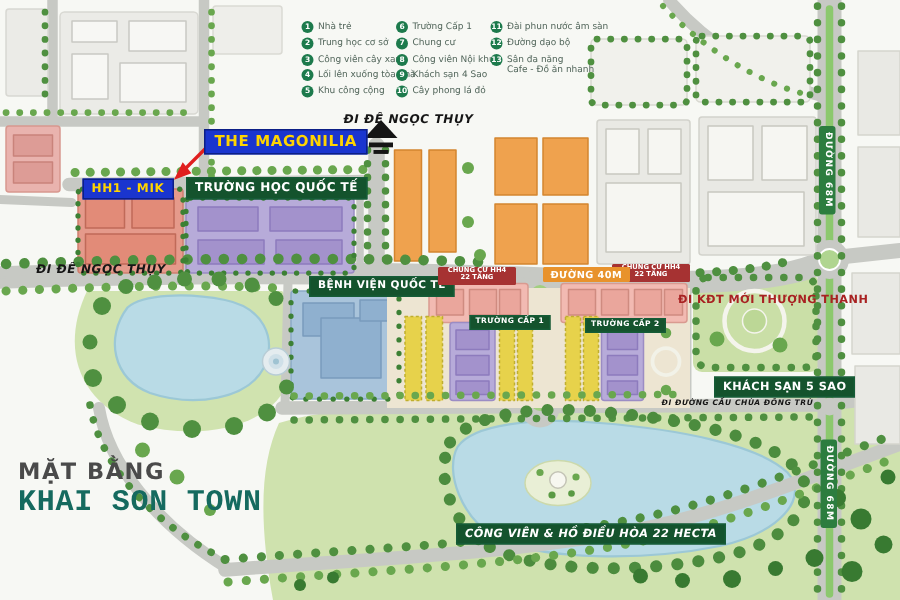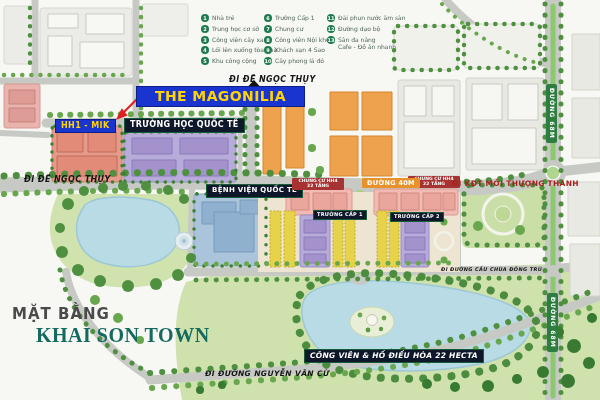--- a/index.html
+++ b/index.html
@@ -1,41 +1,41 @@
 <!DOCTYPE html>
 <html><head>
 <meta charset="utf-8">
 <style>
   html,body{margin:0;padding:0;background:#fff;}
   #app{position:relative;width:600px;height:400px;overflow:hidden;background:#f7f8f4;
        font-family:"DejaVu Sans","Liberation Sans",sans-serif;}
   #map-svg{position:absolute;left:0;top:0;}
   .trow{fill:none;stroke-linecap:round;}
   .ov{position:absolute;white-space:nowrap;line-height:1.1;}
-  .lbl-blue{background:#1a35cf;color:#ffd400;font-weight:bold;font-size:14px;
-            padding:2px 18px;letter-spacing:.4px;border:1px solid #0c1f86;}
-  .lbl-green{background:#0f172a;color:#fff;font-weight:bold;padding:2px 5px;
+  .lbl-blue{background:#1a35cf;color:#ffd400;font-weight:bold;font-size:10px;
+            padding:2px 6px;letter-spacing:.4px;border:1px solid #0c1f86;}
+  .lbl-green{background:#14532d;color:#fff;font-weight:bold;padding:2px 5px;
              border:1px solid #155c37;letter-spacing:.3px;}
   .lbl-orange{background:#e8922c;color:#fff;font-weight:bold;font-size:6.5px;
               padding:1.5px 5px;border-radius:1px;letter-spacing:.3px;margin-left:12px;}
   .lbl-darkred{background:#a63232;color:#fff;font-weight:bold;font-size:4.5px;
                padding:1px 4px;text-align:center;border-radius:1px;white-space:normal;width:44px;}
   .txt-black{color:#161616;font-weight:bold;letter-spacing:.4px;font-style:italic;}
-  .txt-red{color:#a82222;font-weight:bold;letter-spacing:.3px;}
+  .txt-red{color:#a82222;font-weight:bold;letter-spacing:.3px;margin-top:16px;}
   .lbl-vert{background:#2c7d3f;color:#fff;font-weight:bold;font-size:6px;
             padding:4px 2px;border-radius:2px;writing-mode:vertical-rl;letter-spacing:1px;}
   .legend{position:absolute;top:14px;display:flex;flex-direction:column;}
   .li{display:flex;align-items:flex-start;gap:3px;margin-bottom:2.8px;}
   .lc{width:8px;height:8px;border-radius:50%;background:#1d7a4c;color:#fff;font-size:5px;
       font-weight:bold;display:flex;align-items:center;justify-content:center;flex:none;}
   .lt{font-size:6px;color:#51655a;line-height:1.2;white-space:nowrap;}
   .title-block{position:absolute;left:12px;top:305px;}
   .title-l1{font-size:15px;font-weight:bold;color:#4a4a4a;letter-spacing:1px;}
-  .title-l2{font-family:Liberation Serif, serif;font-size:20px;font-weight:bold;
-            color:#156a5f;letter-spacing:.5px;margin-top:1px;margin-left:24px;}
+  .title-l2{font-family:Liberation Mono, monospace;font-size:20px;font-weight:bold;
+            color:#156a5f;letter-spacing:.5px;margin-top:1px;}
 </style>
 </head>
 <body>
 
 <div id="app">
 
 <svg id="map-svg" width="600" height="400" viewBox="0 0 600 400">
   <rect width="600" height="400" fill="#f7f8f4"></rect>
 
   <g>
@@ -335,23 +335,23 @@
     <span>22 TẦNG</span>
   </div>
   <div class="ov lbl-darkred" style="left:408px;top:176px;">
     <span>CHUNG CƯ HH4</span><br>
     <span>22 TẦNG</span>
   </div>
   <div class="ov lbl-orange" style="left:350px;top:178px;">ĐƯỜNG 40M</div>
   <div class="ov txt-red" style="left:452px;top:180px;font-size:7.5px;">ĐI KĐT MỚI THƯỢNG THANH</div>
   <div class="ov lbl-green" style="left:313px;top:210px;font-size:5px;padding:1px 3px;">TRƯỜNG CẤP 1</div>
   <div class="ov lbl-green" style="left:390px;top:212px;font-size:5px;padding:1px 3px;">TRƯỜNG CẤP 2</div>
+  <div class="ov lbl-green" style="left:476px;top:251px;font-size:7.5px;">KHÁCH SẠN 5 SAO</div>
   <div class="ov txt-black" style="left:441px;top:267px;font-size:5px;">ĐI ĐƯỜNG CẦU CHÙA ĐÔNG TRÙ</div>
   <div class="ov lbl-green" style="left:304px;top:349px;font-size:7.5px;font-style:italic;">CÔNG VIÊN &amp; HỒ ĐIỀU HÒA 22 HECTA</div>
-  <div class="ov txt-black" style="left:205px;top:370px;font-size:7.5px;">ĐI ĐƯỜNG NGUYỄN VĂN CỪ</div>
   <div class="ov lbl-vert" style="left:546px;top:84px;">ĐƯỜNG 68M</div>
   <div class="ov lbl-vert" style="left:547px;top:293px;">ĐƯỜNG 68M</div>
 
   <div class="title-block">
     <div class="title-l1">MẶT BẰNG</div>
     <div class="title-l2">KHAI SON TOWN</div>
   </div>
 
 </div>
 

